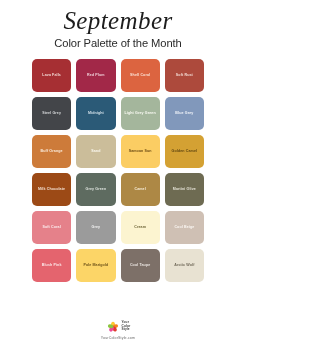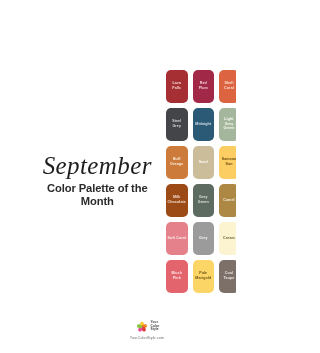--- a/index.html
+++ b/index.html
@@ -6,39 +6,38 @@
   html, body {
     width:236px; height:353px;
     background:#ffffff;
     font-family:"Liberation Sans", sans-serif;
     overflow:hidden;
   }
   #page {
     width:236px; height:353px;
     position:relative;
     background:#ffffff;
-    display:flex; 
+    display:flex; flex-direction:column;
     align-items:center;
-    margin-left:29px;
   }
   
   .header { width:100%; text-align:center; padding-top:7px; }
   .title {
     font-family:"Liberation Serif", serif;
     font-style:italic;
     font-size:25px;
     line-height:27px;
     color:#1d1d1d;
     letter-spacing:0.4px;
   }
   .subtitle {
     margin-top:3px;
     font-size:11.2px;
     line-height:13px;
-    font-weight:bold;
+    font-weight:normal;
     color:#2b2b2b;
     letter-spacing:-0.1px;
   }
   
   .grid {
     margin-top:9px;
     width:172px;
     display:grid;
     grid-template-columns:repeat(4, 1fr);
     gap:5px 5px;

